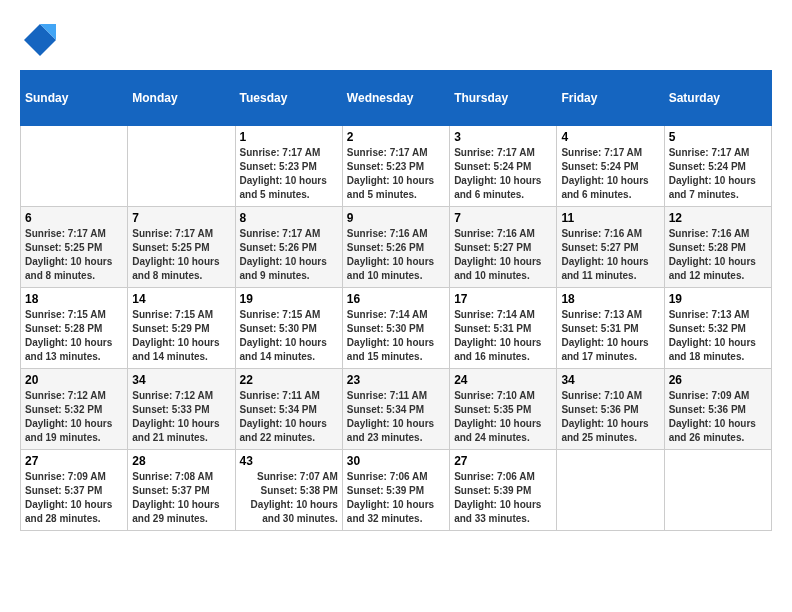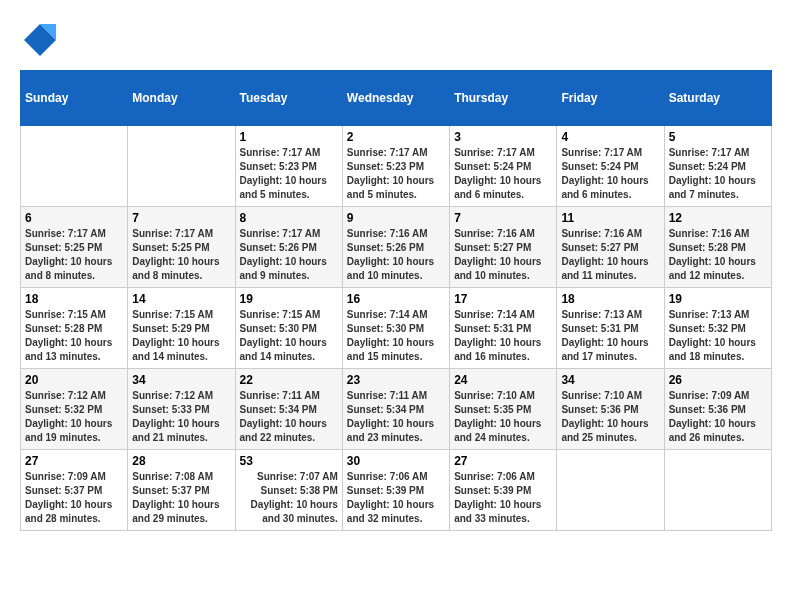--- a/index.html
+++ b/index.html
@@ -289,21 +289,21 @@
 Sunset: 5:37 PM
 Daylight: 10 hours and 28 minutes.</div>
         </td>
         <td>
           <div class="day-num">28</div>
           <div class="day-info" style="white-space: pre-line;">Sunrise: 7:08 AM
 Sunset: 5:37 PM
 Daylight: 10 hours and 29 minutes.</div>
         </td>
         <td>
-          <div class="day-num">53</div>
+          <div class="day-num">43</div>
           <div class="day-info" style="white-space: pre-line; text-align: right;">Sunrise: 7:07 AM
 Sunset: 5:38 PM
 Daylight: 10 hours and 30 minutes.</div>
         </td>
         <td>
           <div class="day-num">30</div>
           <div class="day-info" style="white-space: pre-line;">Sunrise: 7:06 AM
 Sunset: 5:39 PM
 Daylight: 10 hours and 32 minutes.</div>
         </td>

